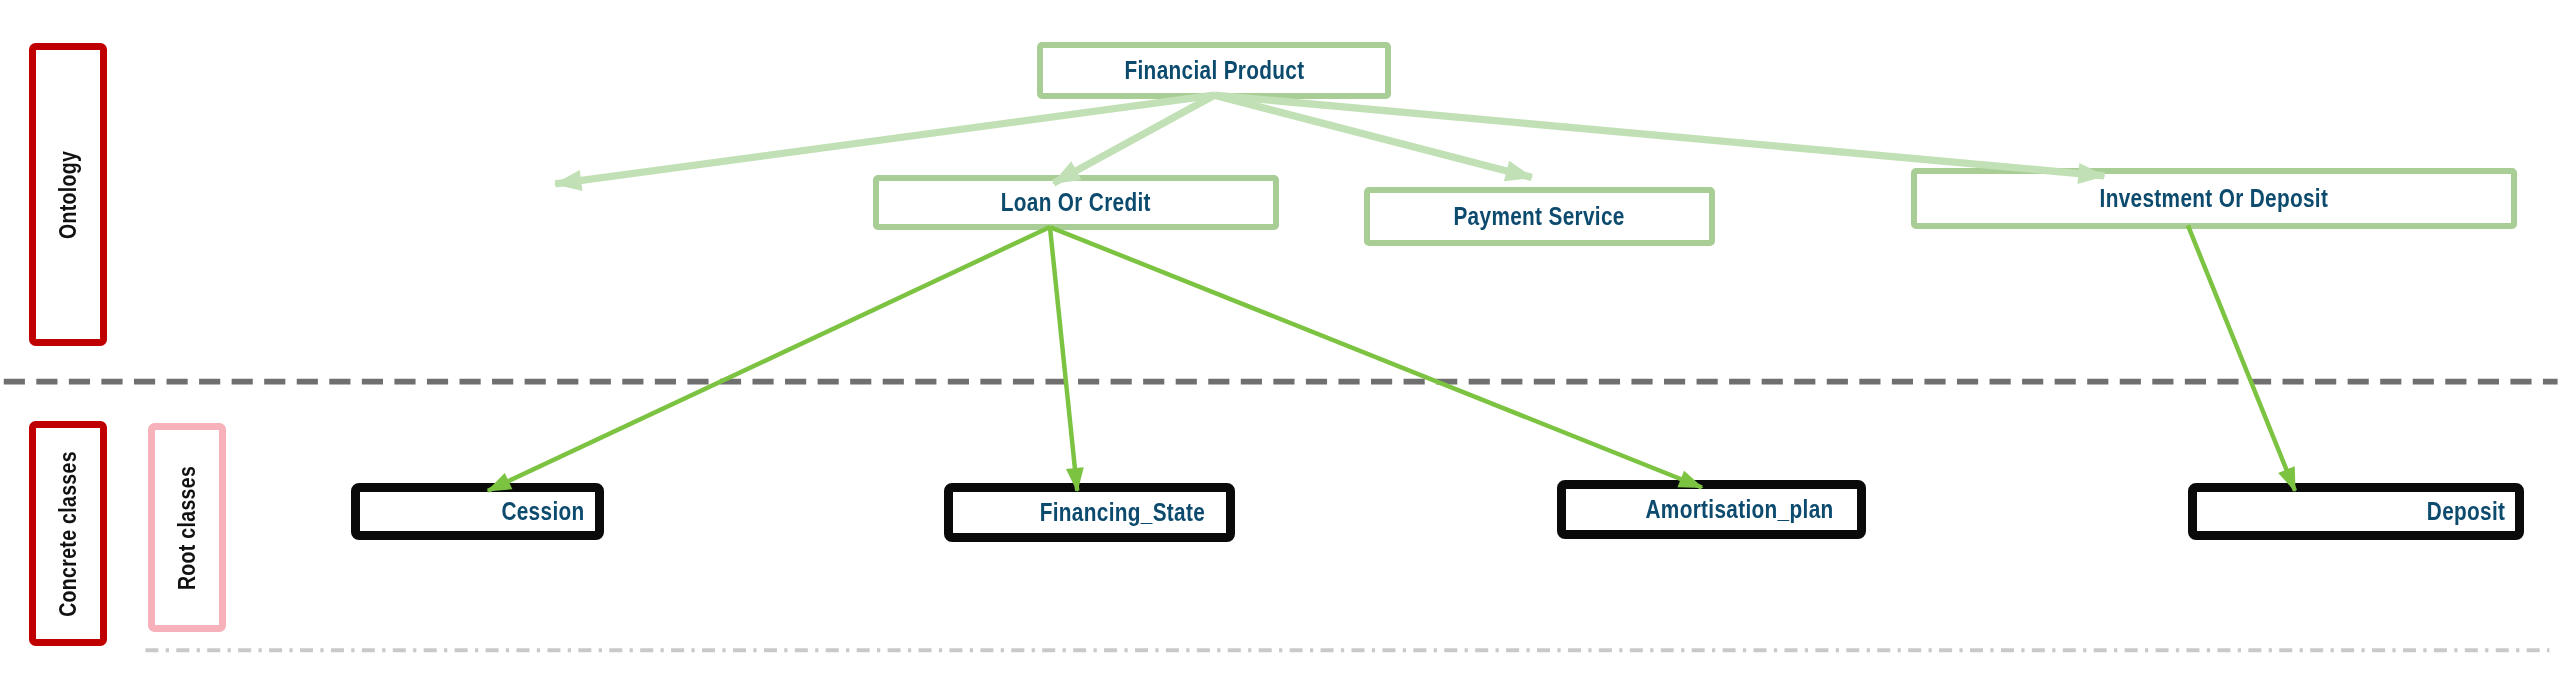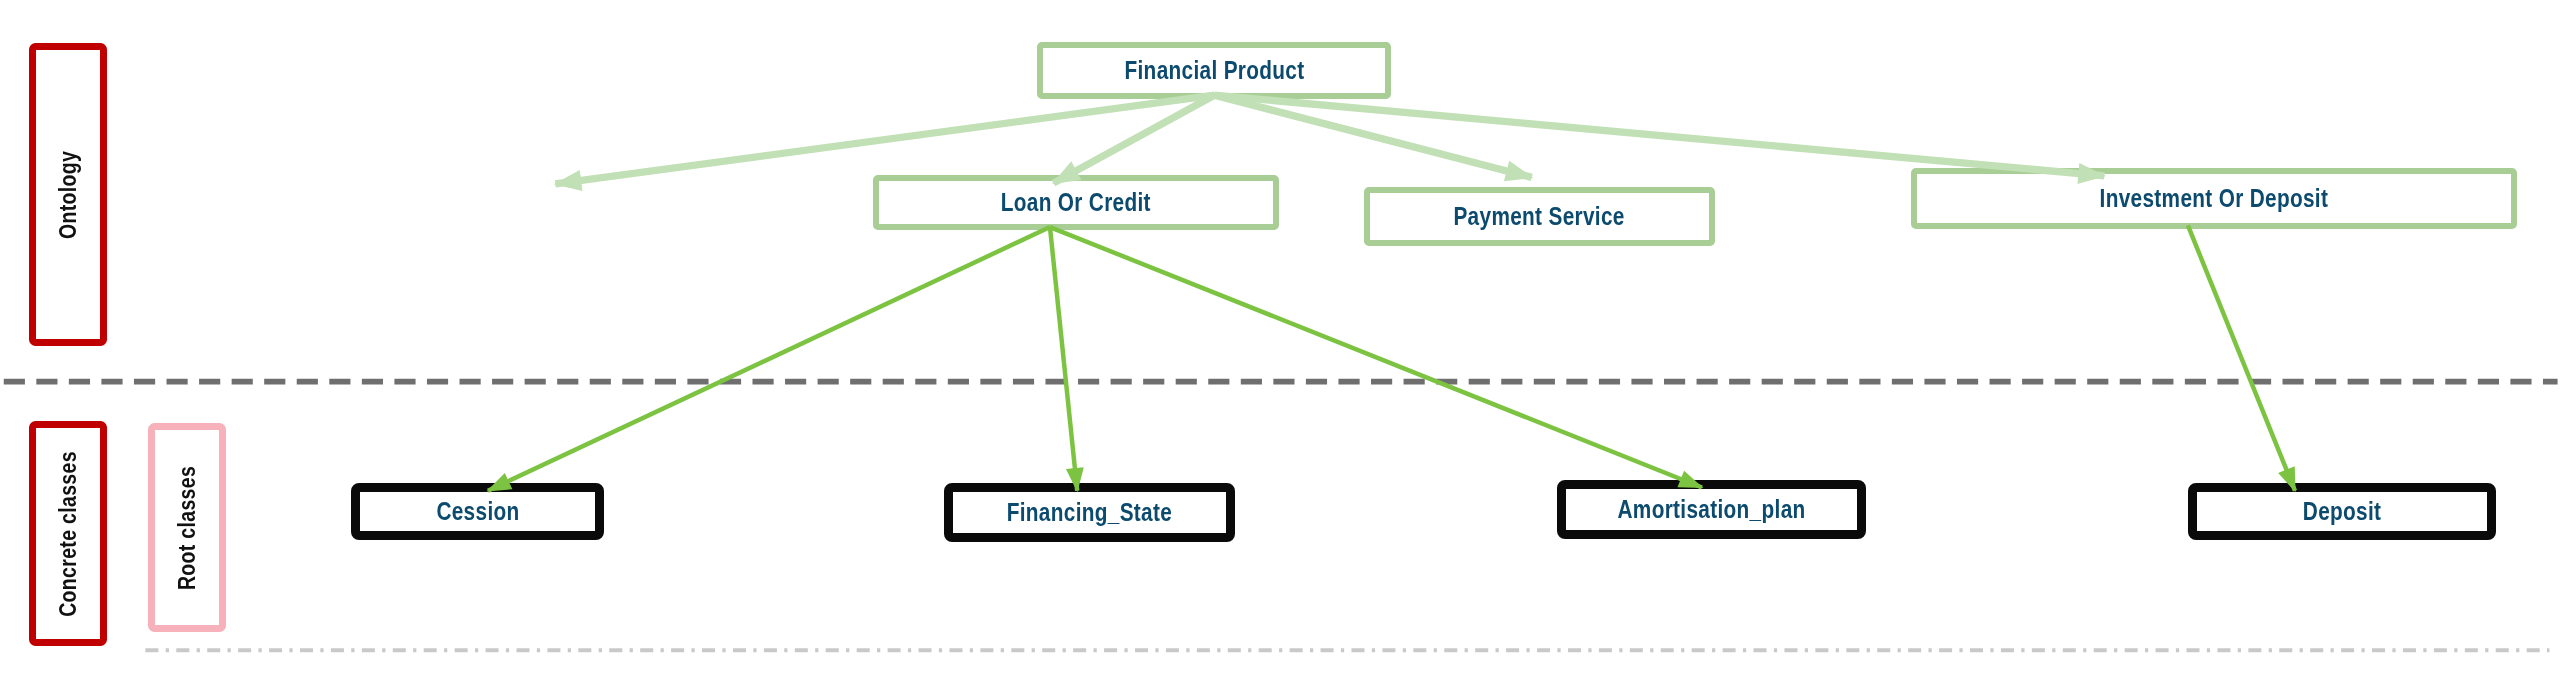--- a/index.html
+++ b/index.html
@@ -22,20 +22,21 @@
     white-space:nowrap;
   }
   .node .lbl{display:inline-block;transform:scaleX(0.8);letter-spacing:0.4px;}
   .node.ontology{
     border:6.5px solid var(--pale_border);
     border-radius:4.9px;
   }
   .node.concrete{
     border:9px solid var(--black);
     border-radius:8.1px;
+    justify-content:flex-end;
   }
   
   .side-label{
     position:absolute;
     background:#ffffff;
     box-sizing:border-box;
     display:flex;align-items:center;justify-content:center;
     color:#111111;
     font-weight:bold;
     font-size:24.4px;
@@ -49,21 +50,21 @@
   .side-label.pink{ border:7.3px solid var(--pink); border-radius:6.5px;}
   
   #n-fp {left:1037px;top:42px; width:354px;height:57px;}
   #n-ba {left:415px; top:176px;width:392px;height:58px;}
   #n-loc{left:873px;top:175px;width:406px;height:55px;}
   #n-ps {left:1364px;top:169px;width:351px;height:59px;margin-top:18px;}
   #n-iod{left:1911px;top:168px;width:606px;height:61px;}
   #n-ce {left:351px; top:483px;width:253px;height:57px;}
   #n-fs {left:944px;top:483px;width:291px;height:59px;}
   #n-ap {left:1557px;top:480px;width:309px;height:59px;}
-  #n-de {left:2188px;top:483px;width:308px;height:57px;}
+  #n-de {left:2188px;top:483px;width:336px;height:57px;}
   #l-ont {left:29px; top:43px; width:78px;height:303px;}
   #l-con {left:29px; top:421px;width:78px;height:225px;}
   #l-root{left:148px;top:423px;width:78px;height:209px;}
   
   svg.overlay{
     position:absolute;left:0;top:0;width:2576px;height:682px;
     pointer-events:none;
     z-index:5;
   }
   .node,.side-label{z-index:2;}

